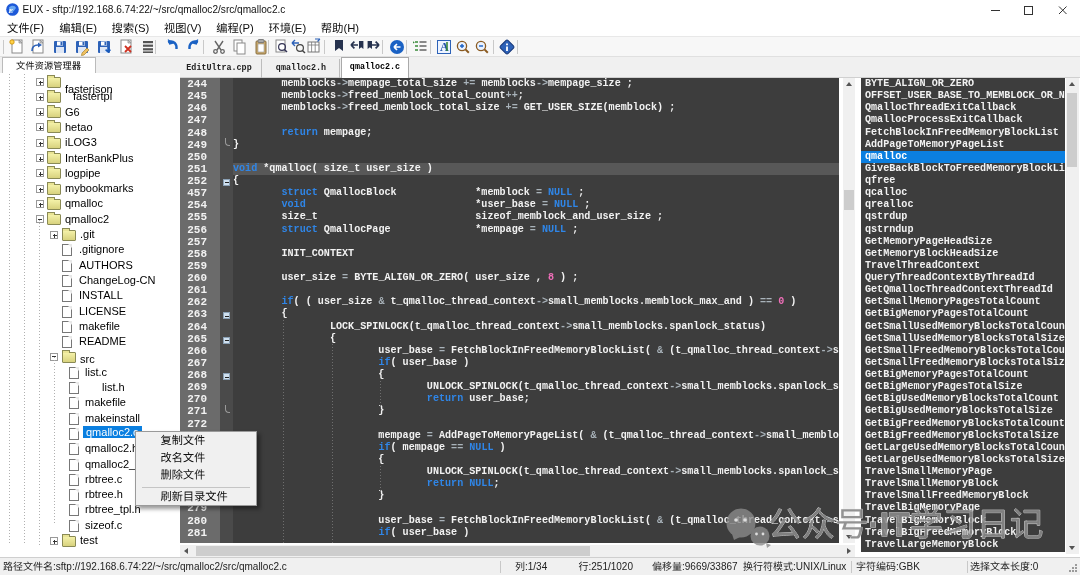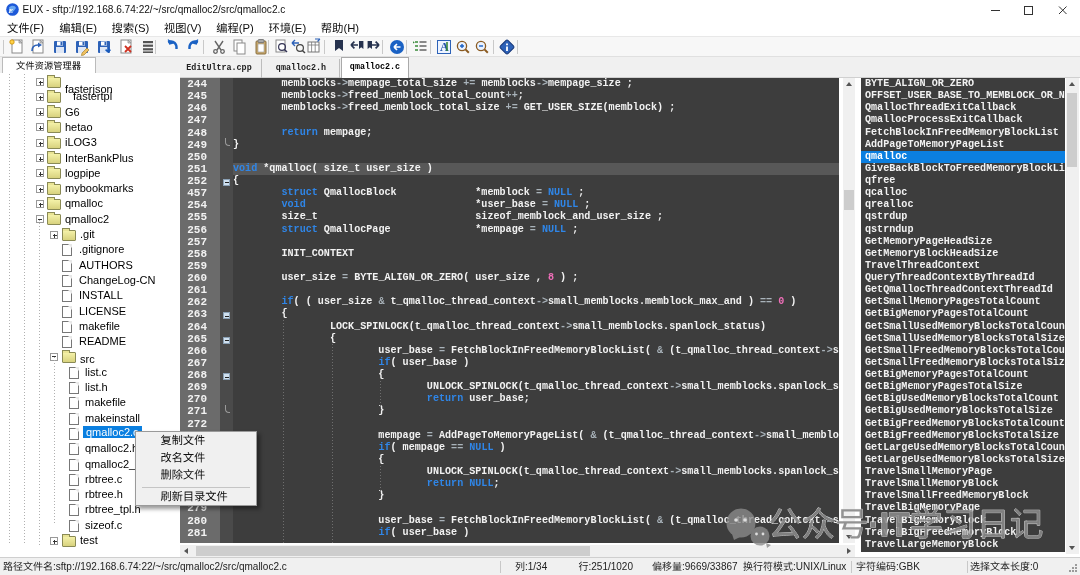--- a/index.html
+++ b/index.html
@@ -392,21 +392,21 @@
     <div class="xp" style="left:49.5px;top:352.9px"><i></i><b class="mi"></b></div>
     <div class="fo" style="left:62px;top:351.9px"></div>
     <div class="tl" style="left:80px;top:353px">src</div>
     <div class="fi" style="left:68.5px;top:366.7px">
       <i></i>
     </div>
     <div class="tl" style="left:85px;top:365.7px">list.c</div>
     <div class="fi" style="left:68.5px;top:382.0px">
       <i></i>
     </div>
-    <div class="tl" style="left:85px;top:381.0px">list.h</div>
+    <div class="tl" style="left:102px;top:381.0px">list.h</div>
     <div class="fi" style="left:68.5px;top:397.3px">
       <i></i>
     </div>
     <div class="tl" style="left:85px;top:396.3px">makefile</div>
     <div class="fi" style="left:68.5px;top:412.6px">
       <i></i>
     </div>
     <div class="tl" style="left:85px;top:411.6px">makeinstall</div>
     <div class="fi" style="left:68.5px;top:427.9px">
       <i></i>

